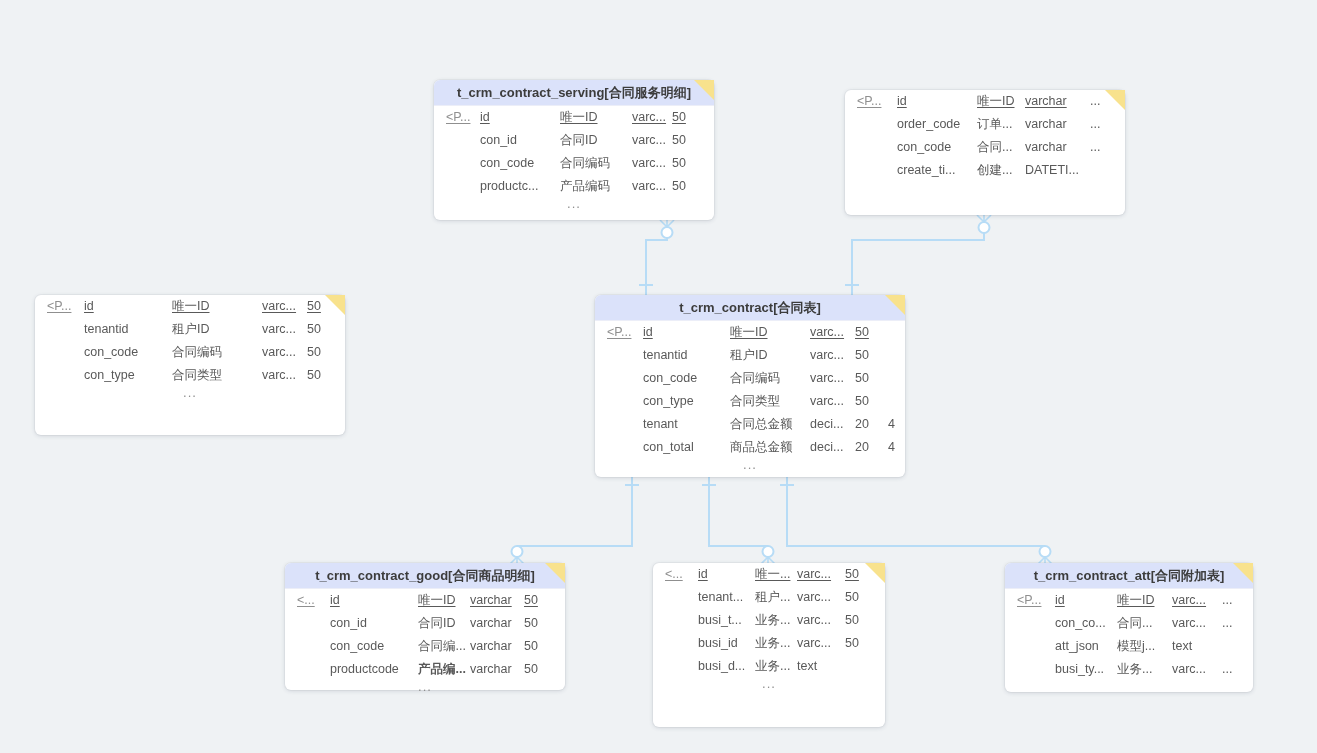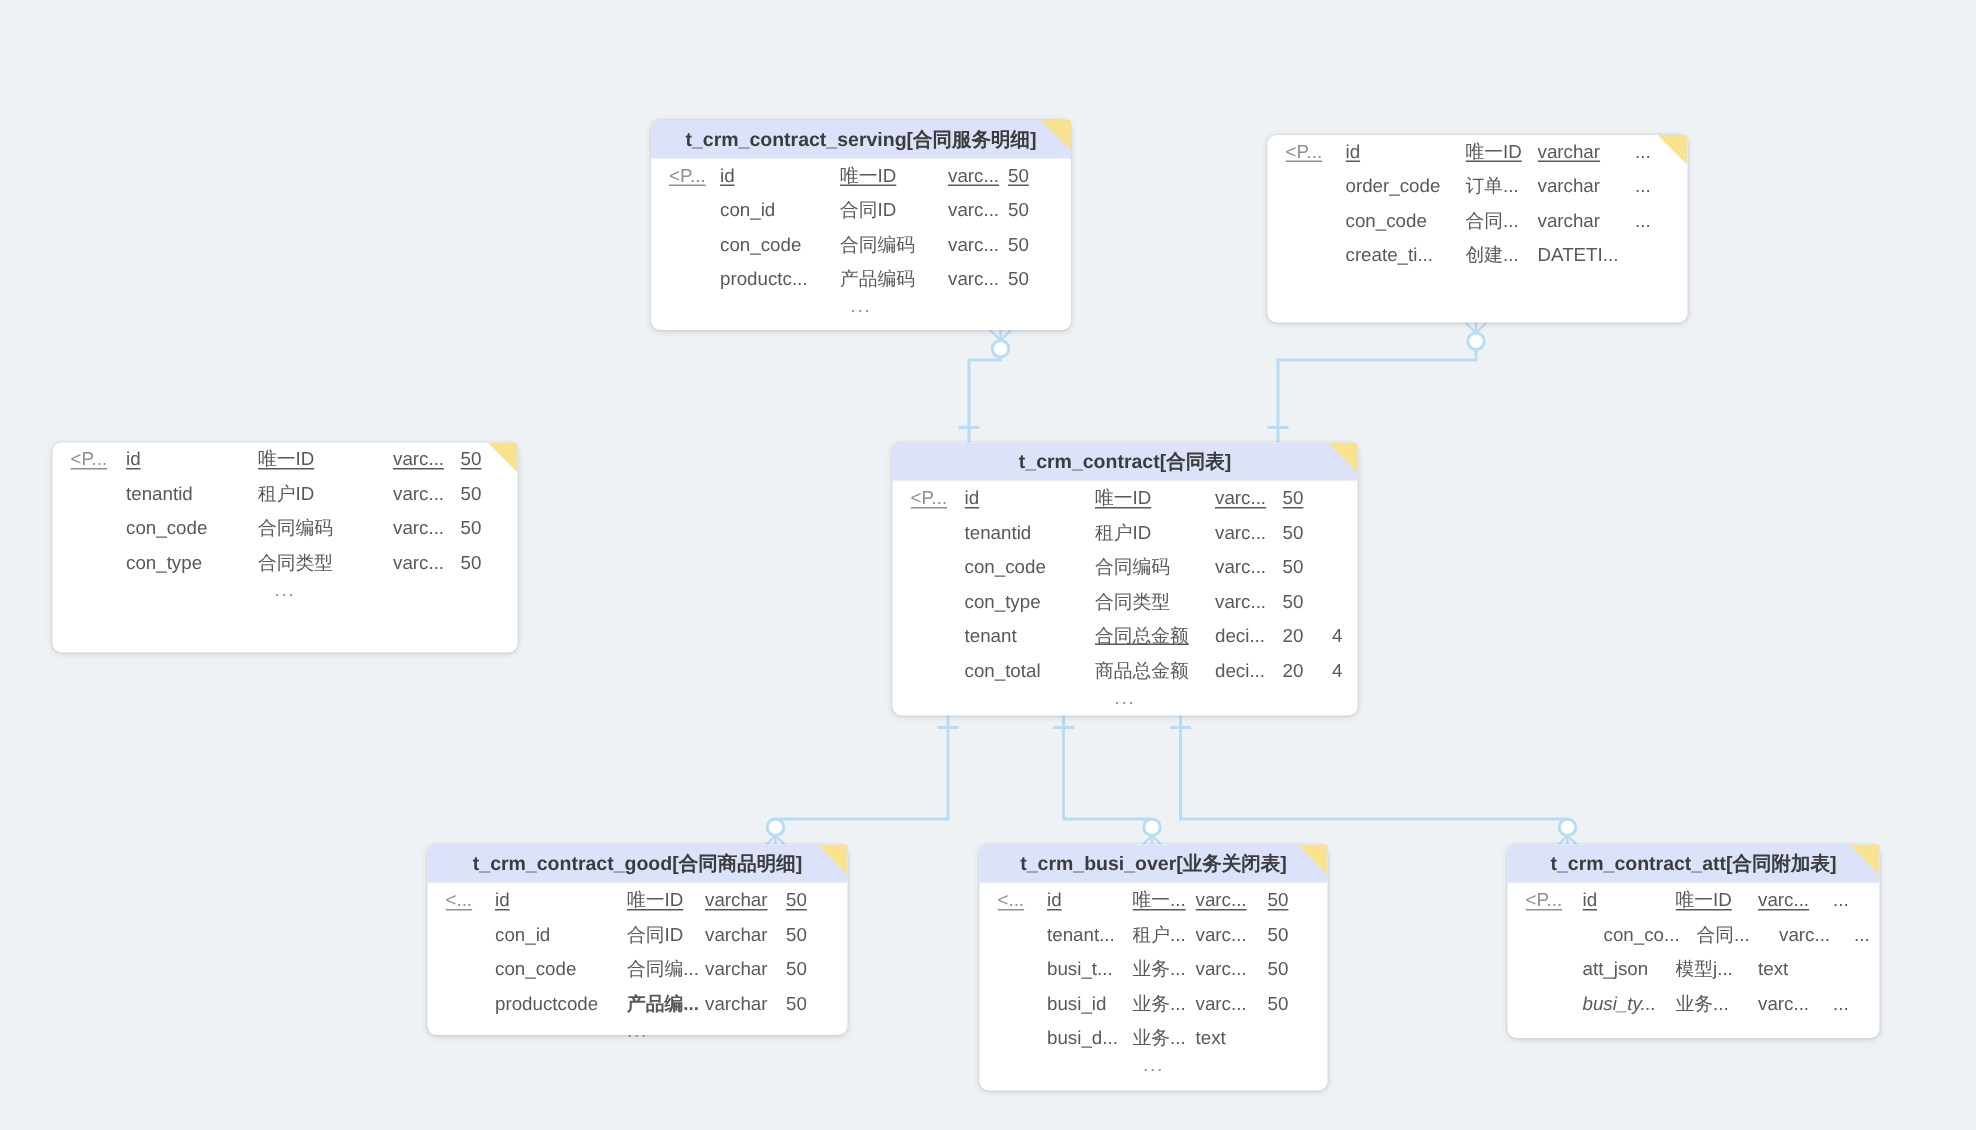--- a/index.html
+++ b/index.html
@@ -212,21 +212,21 @@
         <span class="c key" style="width: 36px;"></span>
         <span class="c name" style="width: 87px;">con_type</span>
         <span class="c desc" style="width: 80px;">合同类型</span>
         <span class="c type" style="width: 45px;">varc...</span>
         <span class="c size" style="width: 33px;">50</span>
         <span class="c extra" style="width: 20px;"></span>
       </div>
       <div class="trow">
         <span class="c key" style="width: 36px;"></span>
         <span class="c name" style="width: 87px;">tenant</span>
-        <span class="c desc" style="width: 80px; text-decoration: underline;">合同总金额</span>
+        <span class="c desc" style="width: 80px;">合同总金额</span>
         <span class="c type" style="width: 45px;">deci...</span>
         <span class="c size" style="width: 33px;">20</span>
         <span class="c extra" style="width: 20px;">4</span>
       </div>
       <div class="trow">
         <span class="c key" style="width: 36px;"></span>
         <span class="c name" style="width: 87px;">con_total</span>
         <span class="c desc" style="width: 80px;">商品总金额</span>
         <span class="c type" style="width: 45px;">deci...</span>
         <span class="c size" style="width: 33px;">20</span>
@@ -266,21 +266,20 @@
         <span class="c name" style="width: 88px;">productcode</span>
         <span class="c desc" style="width: 52px; font-weight: bold;">产品编...</span>
         <span class="c type" style="width: 54px;">varchar</span>
         <span class="c size" style="width: 30px;">50</span>
         <span class="c extra" style="width: 0px;"></span>
       </div>
       <div class="more">...</div>
     </div>
     <div class="table" style="left: 653px; top: 563px; width: 232px; height: 164px;">
       <div class="fold"></div>
-      <div class="thead">t_crm_busi_over[业务关闭表]</div>
       <div class="trow">
         <span class="c key u" style="width: 33px;">&lt;...</span>
         <span class="c name u" style="width: 57px;">id</span>
         <span class="c desc u" style="width: 42px;">唯一...</span>
         <span class="c type u" style="width: 48px;">varc...</span>
         <span class="c size u" style="width: 30px;">50</span>
         <span class="c extra" style="width: 0px;"></span>
       </div>
       <div class="trow">
         <span class="c key" style="width: 33px;"></span>
@@ -322,36 +321,36 @@
       <div class="trow">
         <span class="c key u" style="width: 38px;">&lt;P...</span>
         <span class="c name u" style="width: 62px;">id</span>
         <span class="c desc u" style="width: 55px;">唯一ID</span>
         <span class="c type u" style="width: 50px;">varc...</span>
         <span class="c size" style="width: 30px;">...</span>
         <span class="c extra" style="width: 0px;"></span>
       </div>
       <div class="trow">
         <span class="c key" style="width: 38px;"></span>
-        <span class="c name" style="width: 62px; margin-left: 14px;">con_co...</span>
+        <span class="c name" style="width: 62px;">con_co...</span>
         <span class="c desc" style="width: 55px;">合同...</span>
         <span class="c type" style="width: 50px;">varc...</span>
         <span class="c size" style="width: 30px;">...</span>
         <span class="c extra" style="width: 0px;"></span>
       </div>
       <div class="trow">
         <span class="c key" style="width: 38px;"></span>
         <span class="c name" style="width: 62px;">att_json</span>
         <span class="c desc" style="width: 55px;">模型j...</span>
         <span class="c type" style="width: 50px;">text</span>
         <span class="c size" style="width: 30px;"></span>
         <span class="c extra" style="width: 0px;"></span>
       </div>
       <div class="trow">
         <span class="c key" style="width: 38px;"></span>
-        <span class="c name" style="width: 62px; font-style: italic;">busi_ty...</span>
+        <span class="c name" style="width: 62px;">busi_ty...</span>
         <span class="c desc" style="width: 55px;">业务...</span>
         <span class="c type" style="width: 50px;">varc...</span>
         <span class="c size" style="width: 30px;">...</span>
         <span class="c extra" style="width: 0px;"></span>
       </div>
     </div>
   </div>
 
 </body></html>

